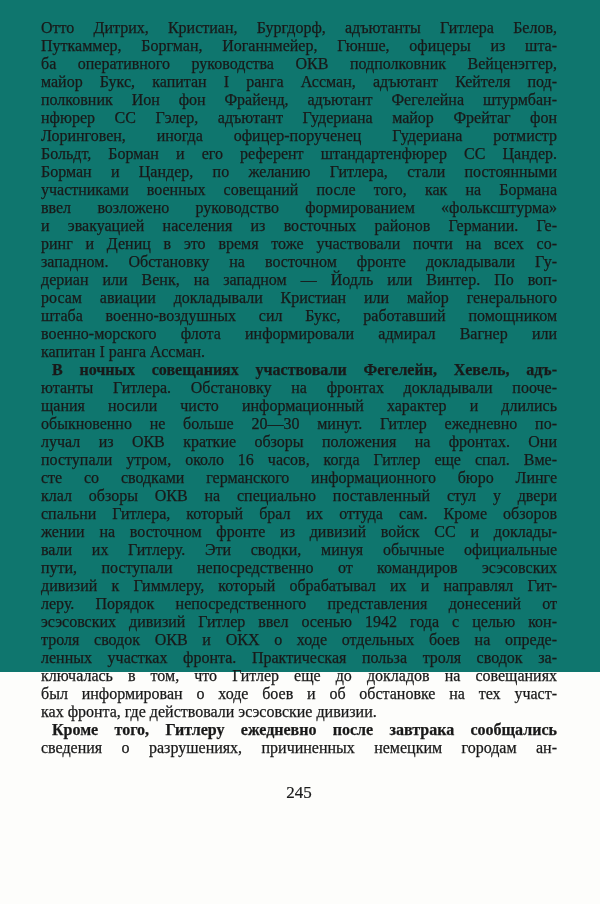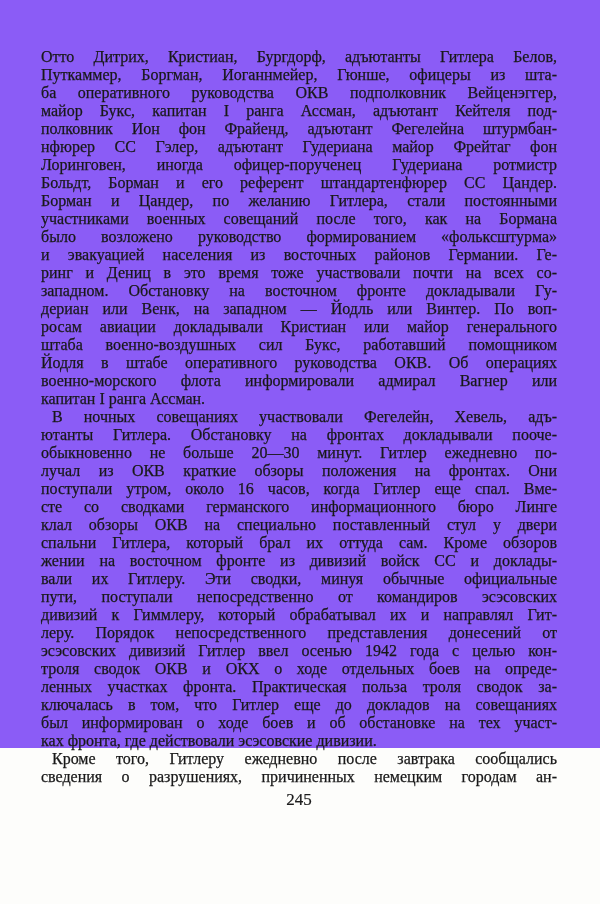--- a/index.html
+++ b/index.html
@@ -9,48 +9,49 @@
   body {
     width: 600px;
     height: 904px;
     background: #fdfdfb;
     overflow: hidden;
     font-family: "Liberation Serif", "DejaVu Serif", serif;
   }
   .page {
     box-sizing: border-box;
     width: 600px;
-    height: 748px;
-    padding: 48px 43px 0 41px;
-    background: #8b5cf6;
+    height: 672px;
+    padding: 19px 43px 0 41px;
+    background: #0f766e;
   }
   .textblock {
     width: 516px;
     color: #191919;
     font-size: 16px;
     -webkit-text-stroke: 0.25px #191919;
   }
   .line {
     height: 18px;
     line-height: 18px;
     text-align: justify;
     text-align-last: justify;
     white-space: nowrap;
     overflow: visible;
   }
   .line.indent {
     padding-left: 11px;
+    font-weight: bold;
   }
   .line.nofill {
     text-align: right;
     text-align-last: left;
   }
   .page-number {
     width: 516px;
-    margin-top: 4px;
+    margin-top: 26px;
     text-align: center;
     font-size: 17px;
     color: #1c1c1c;
     -webkit-text-stroke: 0.2px #1c1c1c;
   }
 </style>
 </head>
 <body>
 
 <div class="page">
@@ -59,32 +60,32 @@
   <div class="line">Отто Дитрих, Кристиан, Бургдорф, адъютанты Гитлера Белов,</div>
       <div class="line">Путкаммер, Боргман, Иоганнмейер, Гюнше, офицеры из шта-</div>
       <div class="line">ба оперативного руководства ОКВ подполковник Вейценэггер,</div>
       <div class="line">майор Букс, капитан I ранга Ассман, адъютант Кейтеля под-</div>
       <div class="line">полковник Ион фон Фрайенд, адъютант Фегелейна штурмбан-</div>
       <div class="line">нфюрер СС Гэлер, адъютант Гудериана майор Фрейтаг фон</div>
       <div class="line">Лоринговен, иногда офицер-порученец Гудериана ротмистр</div>
       <div class="line">Больдт, Борман и его референт штандартенфюрер СС Цандер.</div>
       <div class="line">Борман и Цандер, по желанию Гитлера, стали постоянными</div>
       <div class="line">участниками военных совещаний после того, как на Бормана</div>
-      <div class="line">было возложено руководство формированием «фольксштурма»</div>
+      <div class="line">ввел возложено руководство формированием «фольксштурма»</div>
       <div class="line">и эвакуацией населения из восточных районов Германии. Ге-</div>
       <div class="line">ринг и Дениц в это время тоже участвовали почти на всех со-</div>
       <div class="line">западном. Обстановку на восточном фронте докладывали Гу-</div>
       <div class="line">дериан или Венк, на западном — Йодль или Винтер. По воп-</div>
       <div class="line">росам авиации докладывали Кристиан или майор генерального</div>
       <div class="line">штаба военно-воздушных сил Букс, работавший помощником</div>
-      <div class="line">Йодля в штабе оперативного руководства ОКВ. Об операциях</div>
       <div class="line">военно-морского флота информировали адмирал Вагнер или</div>
       <div class="line nofill">капитан I ранга Ассман.</div>
       <div class="line indent">В ночных совещаниях участвовали Фегелейн, Хевель, адъ-</div>
       <div class="line">ютанты Гитлера. Обстановку на фронтах докладывали пооче-</div>
+      <div class="line">щания носили чисто информационный характер и длились</div>
       <div class="line">обыкновенно не больше 20—30 минут. Гитлер ежедневно по-</div>
       <div class="line">лучал из ОКВ краткие обзоры положения на фронтах. Они</div>
       <div class="line">поступали утром, около 16 часов, когда Гитлер еще спал. Вме-</div>
       <div class="line">сте со сводками германского информационного бюро Линге</div>
       <div class="line">клал обзоры ОКВ на специально поставленный стул у двери</div>
       <div class="line">спальни Гитлера, который брал их оттуда сам. Кроме обзоров</div>
       <div class="line">жении на восточном фронте из дивизий войск СС и доклады-</div>
       <div class="line">вали их Гитлеру. Эти сводки, минуя обычные официальные</div>
       <div class="line">пути, поступали непосредственно от командиров эсэсовских</div>
       <div class="line">дивизий к Гиммлеру, который обрабатывал их и направлял Гит-</div>

